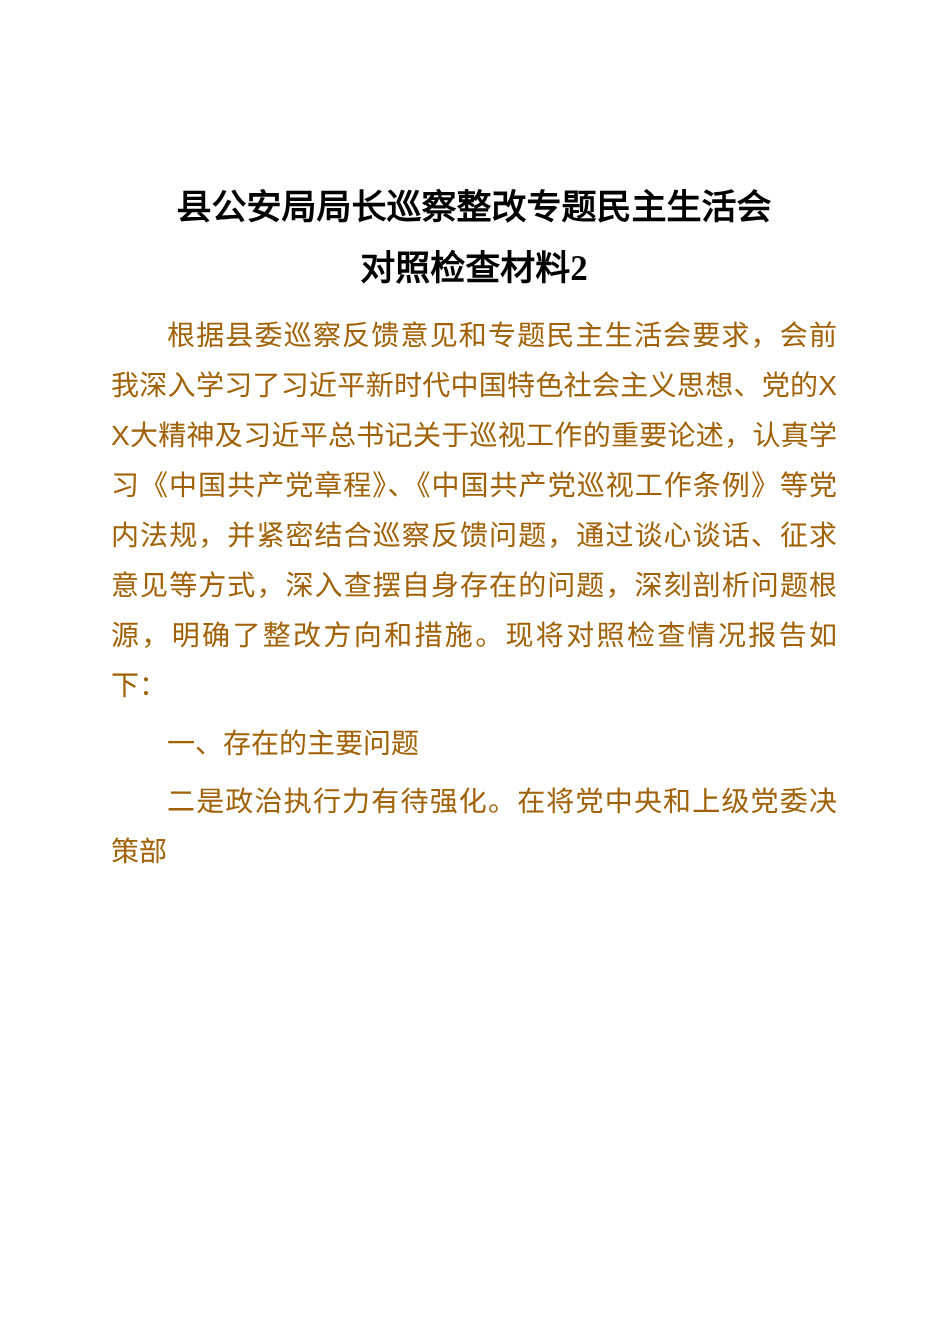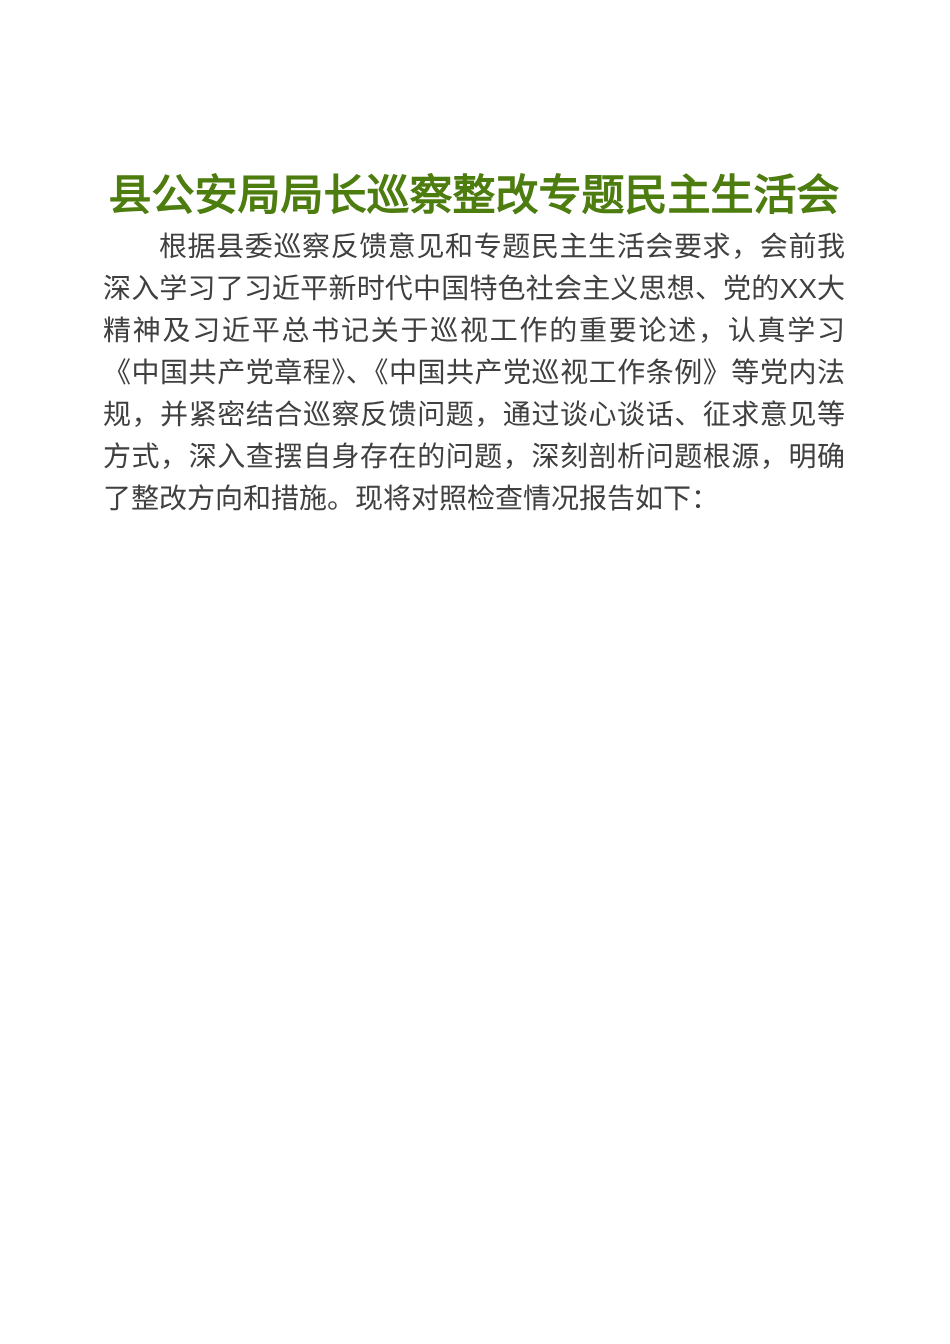--- a/index.html
+++ b/index.html
@@ -12,67 +12,70 @@
     width: 950px;
     height: 1344px;
     margin: 0 auto;
     background: #ffffff;
     box-sizing: border-box;
     padding: 165px 105px 0 103px;
     overflow: hidden;
     color: #000000;
   }
   .doc-title {
-    margin: 0;
+    margin: 12px;
     padding: 0;
     font-family: "Liberation Serif", "DejaVu Serif", serif;
     font-weight: 700;
-    font-size: 43px;
+    font-size: 35px;
     line-height: 61px;
     text-align: center;
-    color: #4d7c0f;
+    color: #000000;
     letter-spacing: 0px;
   }
   .doc-title .title-line {
     display: block;
   }
   .doc-body {
     margin-top: 0;
   }
   .doc-body p {
-    margin: 0;
+    margin: 8px;
     padding: 0;
     font-family: "Liberation Sans", "DejaVu Sans", sans-serif;
     font-weight: 400;
     font-size: 28px;
-    line-height: 42px;
+    line-height: 50px;
     text-align: justify;
     text-justify: inter-ideograph;
     text-indent: 2em;
-    color: #404040;
+    color: #a16207;
     word-break: break-all;
     overflow-wrap: break-word;
   }
   .doc-body p.section-heading,
   .doc-body p.subsection-heading {
     font-weight: 400;
   }
 </style>
 </head>
 <body>
 
 <div class="page">
 
   <h1 class="doc-title">
     <span class="title-line">县公安局局长巡察整改专题民主生活会</span>
+    <span class="title-line">对照检查材料2</span>
   </h1>
 
   <div class="doc-body">
 
     <p class="body-paragraph">根据县委巡察反馈意见和专题民主生活会要求，会前我深入学习了习近平新时代中国特色社会主义思想、党的XX大精神及习近平总书记关于巡视工作的重要论述，认真学习《中国共产党章程》、《中国共产党巡视工作条例》等党内法规，并紧密结合巡察反馈问题，通过谈心谈话、征求意见等方式，深入查摆自身存在的问题，深刻剖析问题根源，明确了整改方向和措施。现将对照检查情况报告如下：</p>
 
+    <p class="section-heading">一、存在的主要问题</p>
 
 
 
+    <p class="body-paragraph">二是政治执行力有待强化。在将党中央和上级党委决策部</p>
 
   </div>
 
 </div>
 
 </body></html>

